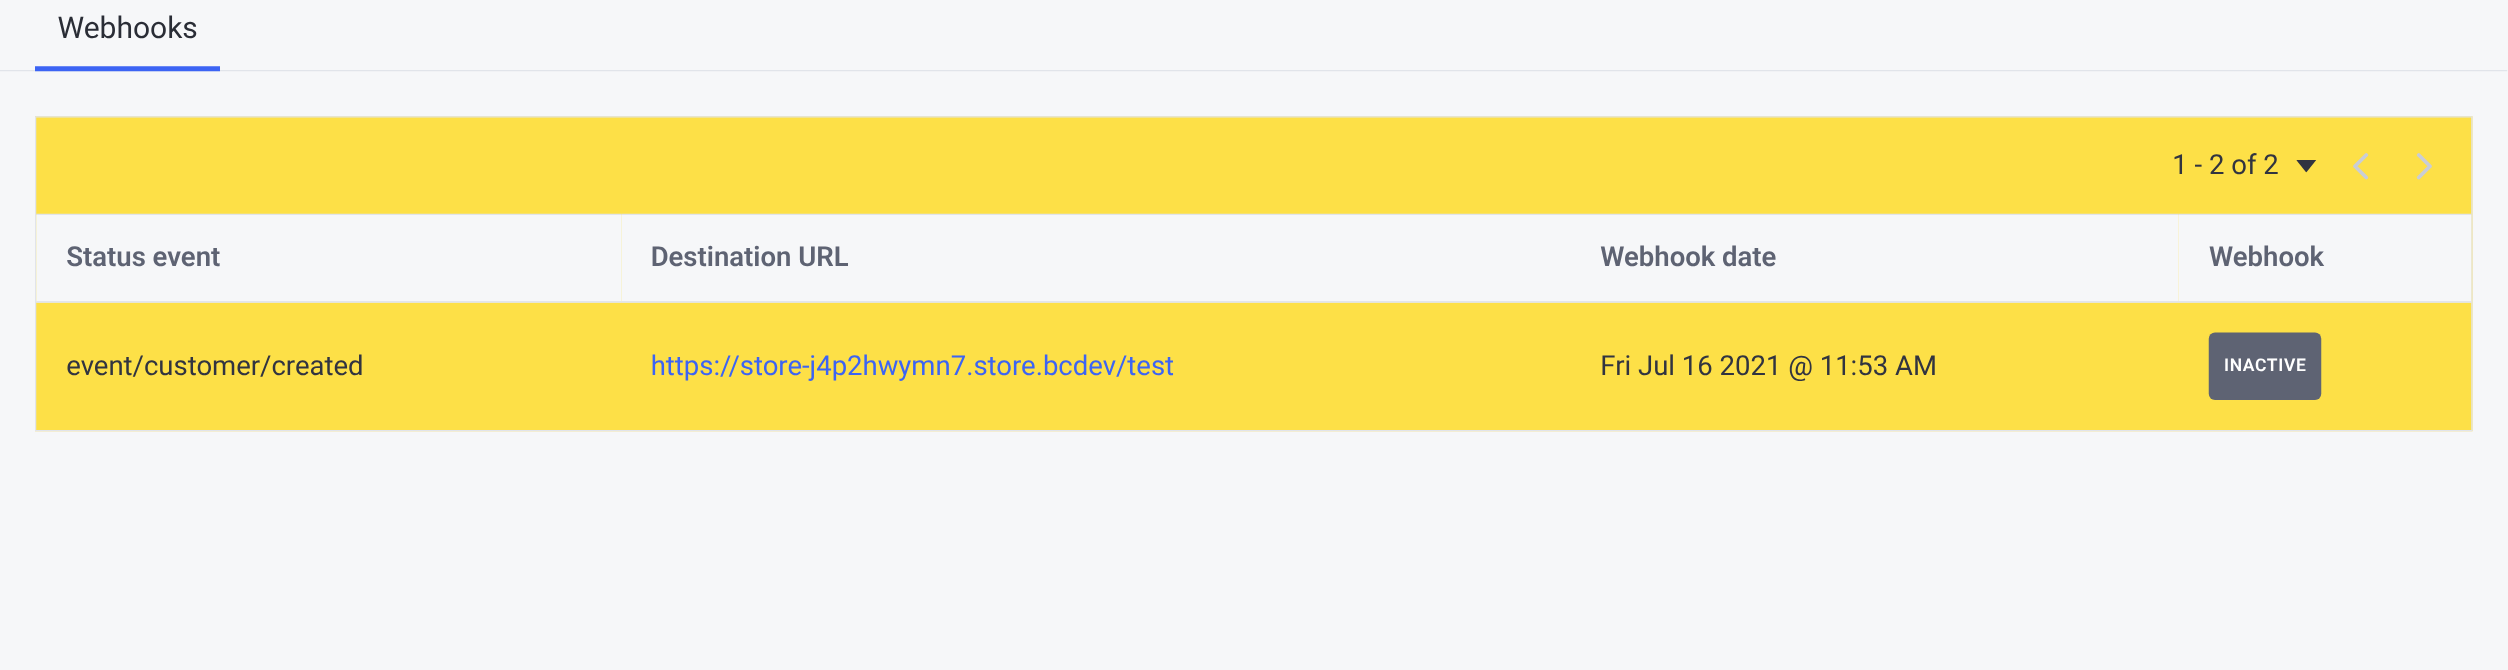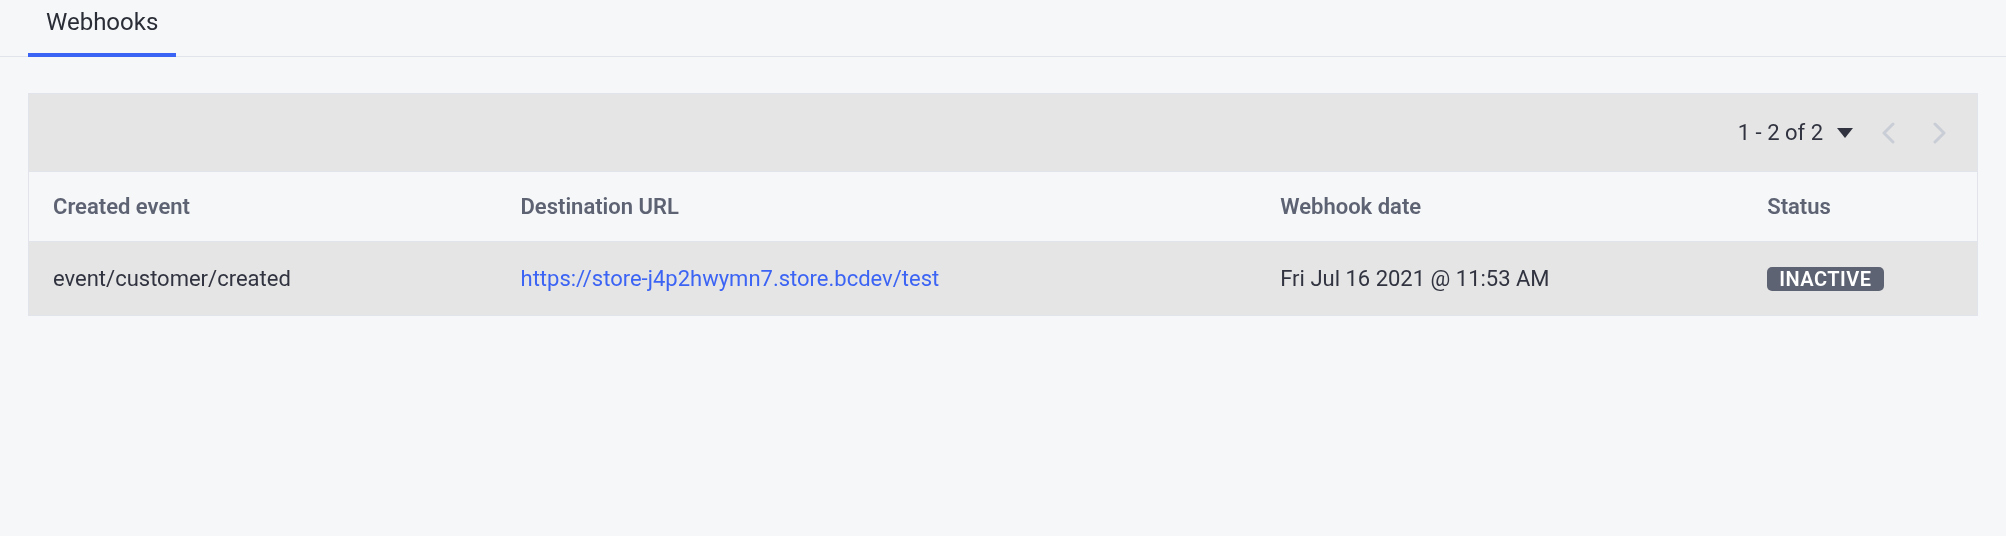--- a/index.html
+++ b/index.html
@@ -41,21 +41,21 @@
       bottom: -1px;
       left: 0;
       right: 0;
       height: 4px;
       background: #3c64f4;
     }
     .content {
       padding: 36px 28px 0 28px;
     }
     .panel {
-      background: #e5e5e5;
+      background: #fde047;
       border: 1px solid #e1e4ea;
     }
     .panel-header {
       display: flex;
       justify-content: flex-end;
       align-items: center;
       padding: 26px 30px;
       gap: 28px;
     }
     .pagination-text {
@@ -106,23 +106,23 @@
       color: #313440;
     }
     .link {
       color: #3c64f4;
       cursor: pointer;
     }
     .status-badge {
       display: inline-block;
       background: #5e6373;
       color: #ffffff;
-      font-size: 20px;
+      font-size: 14px;
       font-weight: 600;
-      padding: 0 12px;
+      padding: 19px 12px;
       border-radius: 5px;
       letter-spacing: 0.5px;
       text-align: right;
     }
     .col-event { width: 24%; }
     .col-dest  { width: 39%; }
     .col-date  { width: 25%; }
     .col-status{ width: 12%; }
   </style>
 </head>
@@ -160,24 +160,24 @@
 
       <table>
         <colgroup>
           <col class="col-event">
           <col class="col-dest">
           <col class="col-date">
           <col class="col-status">
         </colgroup>
         <thead>
           <tr>
-            <th>Created event</th>
+            <th>Status event</th>
             <th>Destination URL</th>
             <th>Webhook date</th>
-            <th>Status</th>
+            <th>Webhook</th>
           </tr>
         </thead>
         <tbody>
           <tr>
             <td>event/customer/created</td>
             <td><span class="link">https://store-j4p2hwymn7.store.bcdev/test</span></td>
             <td>Fri Jul 16 2021 @ 11:53 AM</td>
             <td><span class="status-badge">INACTIVE</span></td>
           </tr>
         </tbody>

